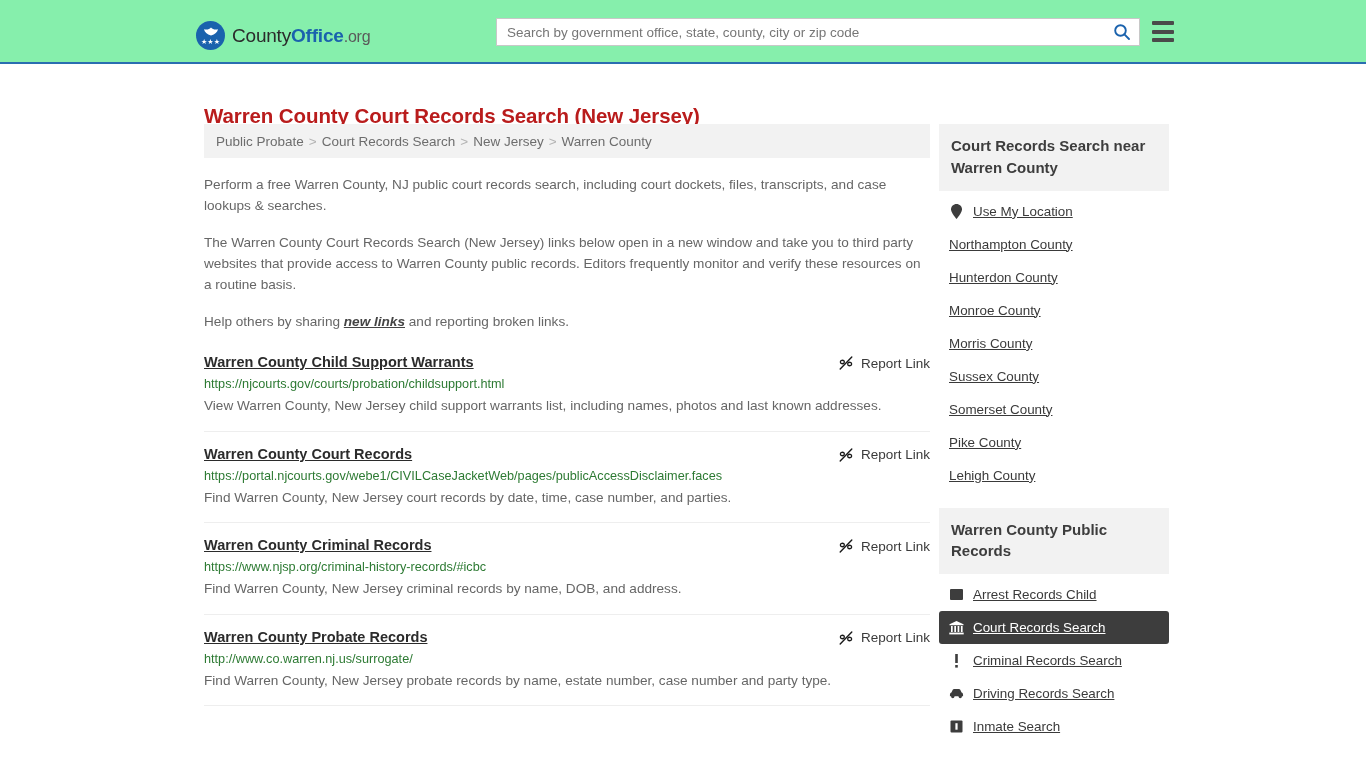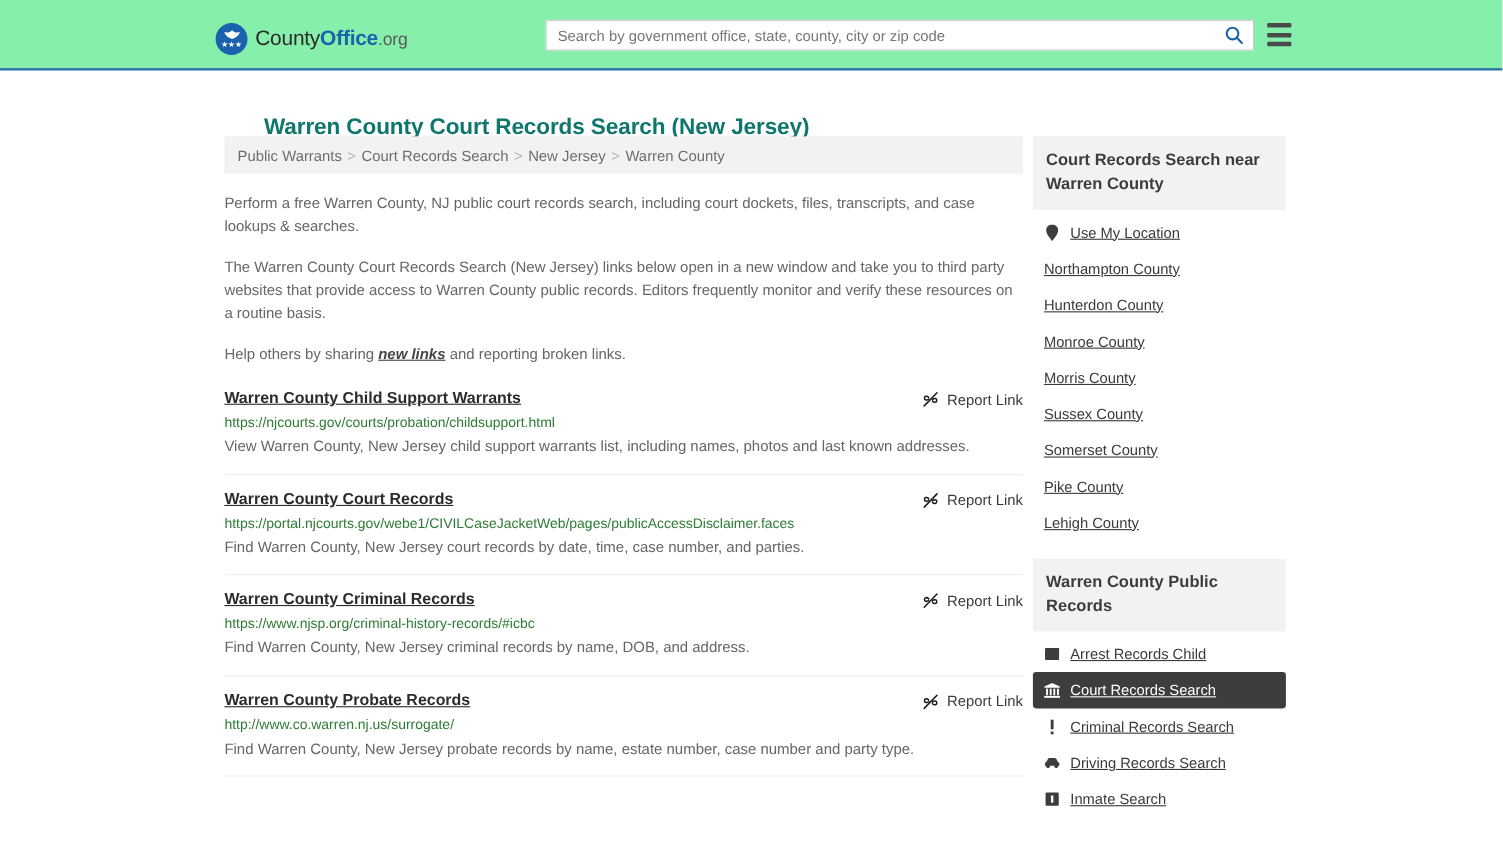--- a/index.html
+++ b/index.html
@@ -100,23 +100,22 @@
   
   .page {
     padding: 0;
     position: relative;
   }
   .page-title {
     position: absolute;
     left: 204px; top: 26px;
     font-size: 20.5px;
     font-weight: bold;
-    color: #0f766e;
+    color: #b91c1c;
     letter-spacing: -0.1px;
-    margin-left: 36px;
   }
   .content {
     position: absolute;
     left: 204px; top: 60px;
     width: 726px;
   }
   .breadcrumb {
     background: #f2f2f2;
     height: 34px;
     display: flex;
@@ -255,21 +254,21 @@
   </div>
 </div>
 
 <div class="page">
 
   <h1 class="page-title">Warren County Court Records Search (New Jersey)</h1>
 
   <div class="content">
 
     <nav class="breadcrumb">
-      <a>Public Warrants</a>
+      <a>Public Probate</a>
       <span class="sep">&gt;</span>
       <a>Court Records Search</a>
       <span class="sep">&gt;</span>
       <a>New Jersey</a>
       <span class="sep">&gt;</span>
       <a>Warren County</a>
     </nav>
 
     <div class="intro">
       <p>Perform a free Warren County, NJ public court records search, including court dockets, files, transcripts, and case lookups &amp; searches.</p>

